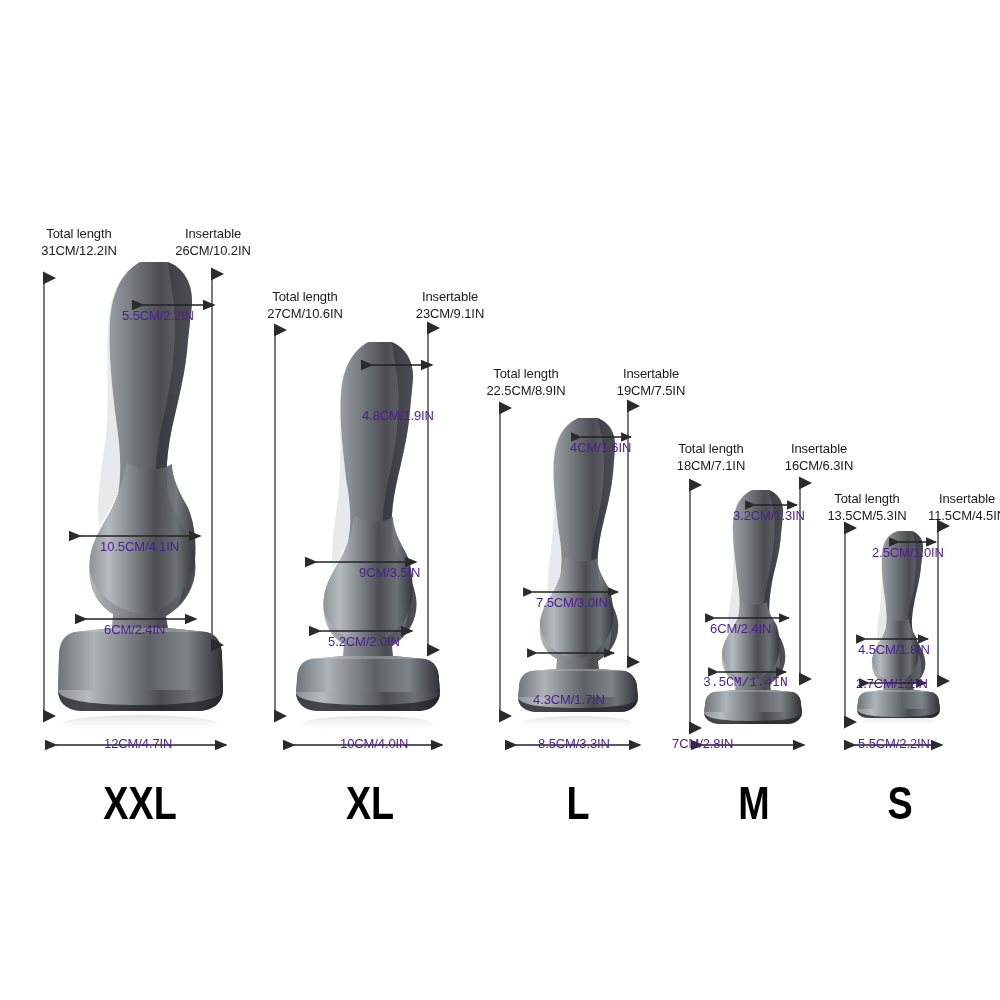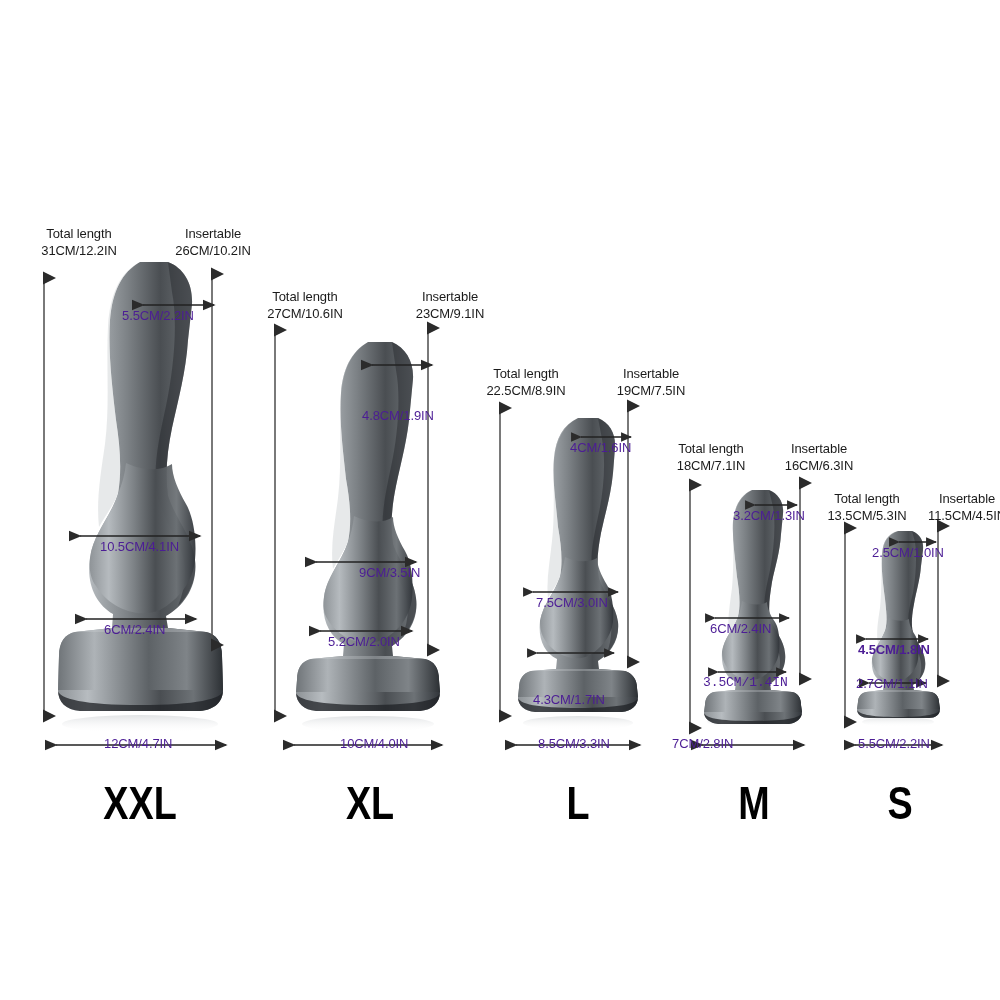--- a/index.html
+++ b/index.html
@@ -345,18 +345,18 @@
 
   <div class="hdr" style="left:808px;top:490px;width:118px;">
     <span>Total length</span>
     <span>13.5CM/5.3IN</span>
   </div>
   <div class="hdr" style="left:908px;top:490px;width:118px;">
     <span>Insertable</span>
     <span>11.5CM/4.5IN</span>
   </div>
   <div class="meas" style="left:872px;top:545px;">2.5CM/1.0IN</div>
-  <div class="meas" style="left:858px;top:642px;font-weight:bold;">4.5CM/1.8IN</div>
+  <div class="meas" style="left:858px;top:642px;">4.5CM/1.8IN</div>
   <div class="meas" style="left:856px;top:676px;">2.7CM/1.1IN</div>
   <div class="meas" style="left:858px;top:736px;">5.5CM/2.2IN</div>
   <div class="sizelbl" style="left:848px;top:780px;width:104px;">S</div>
 
 </div>
 
 </body></html>

